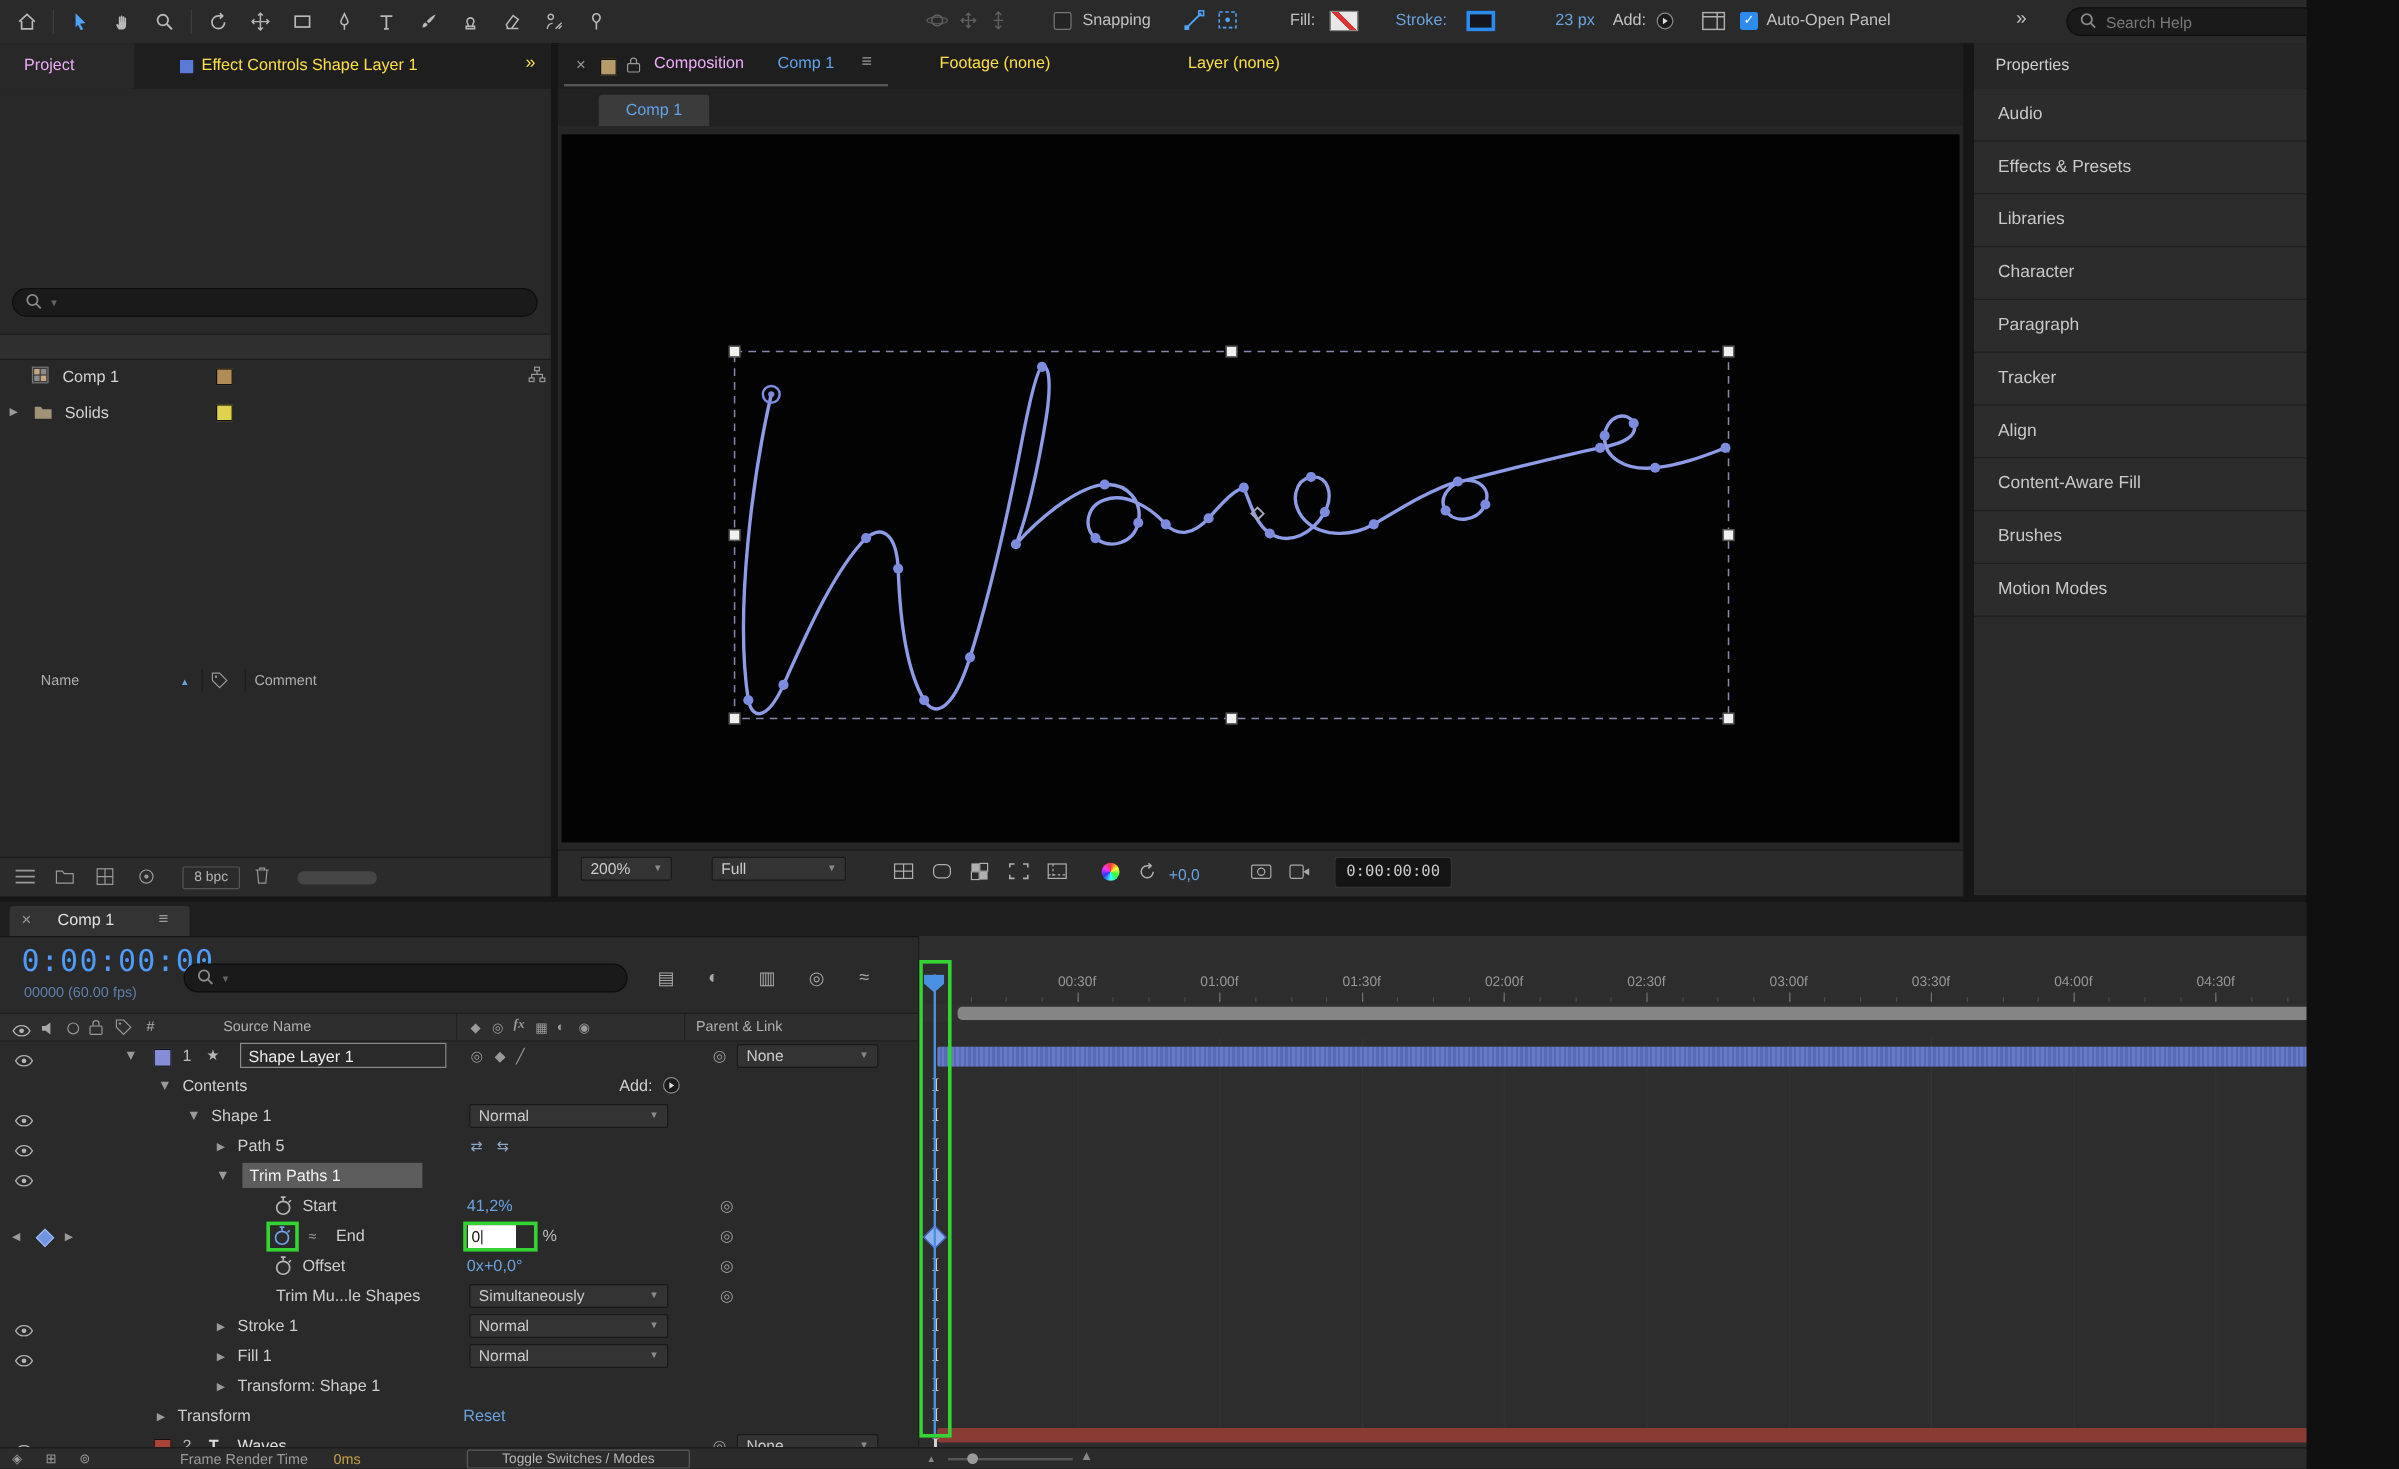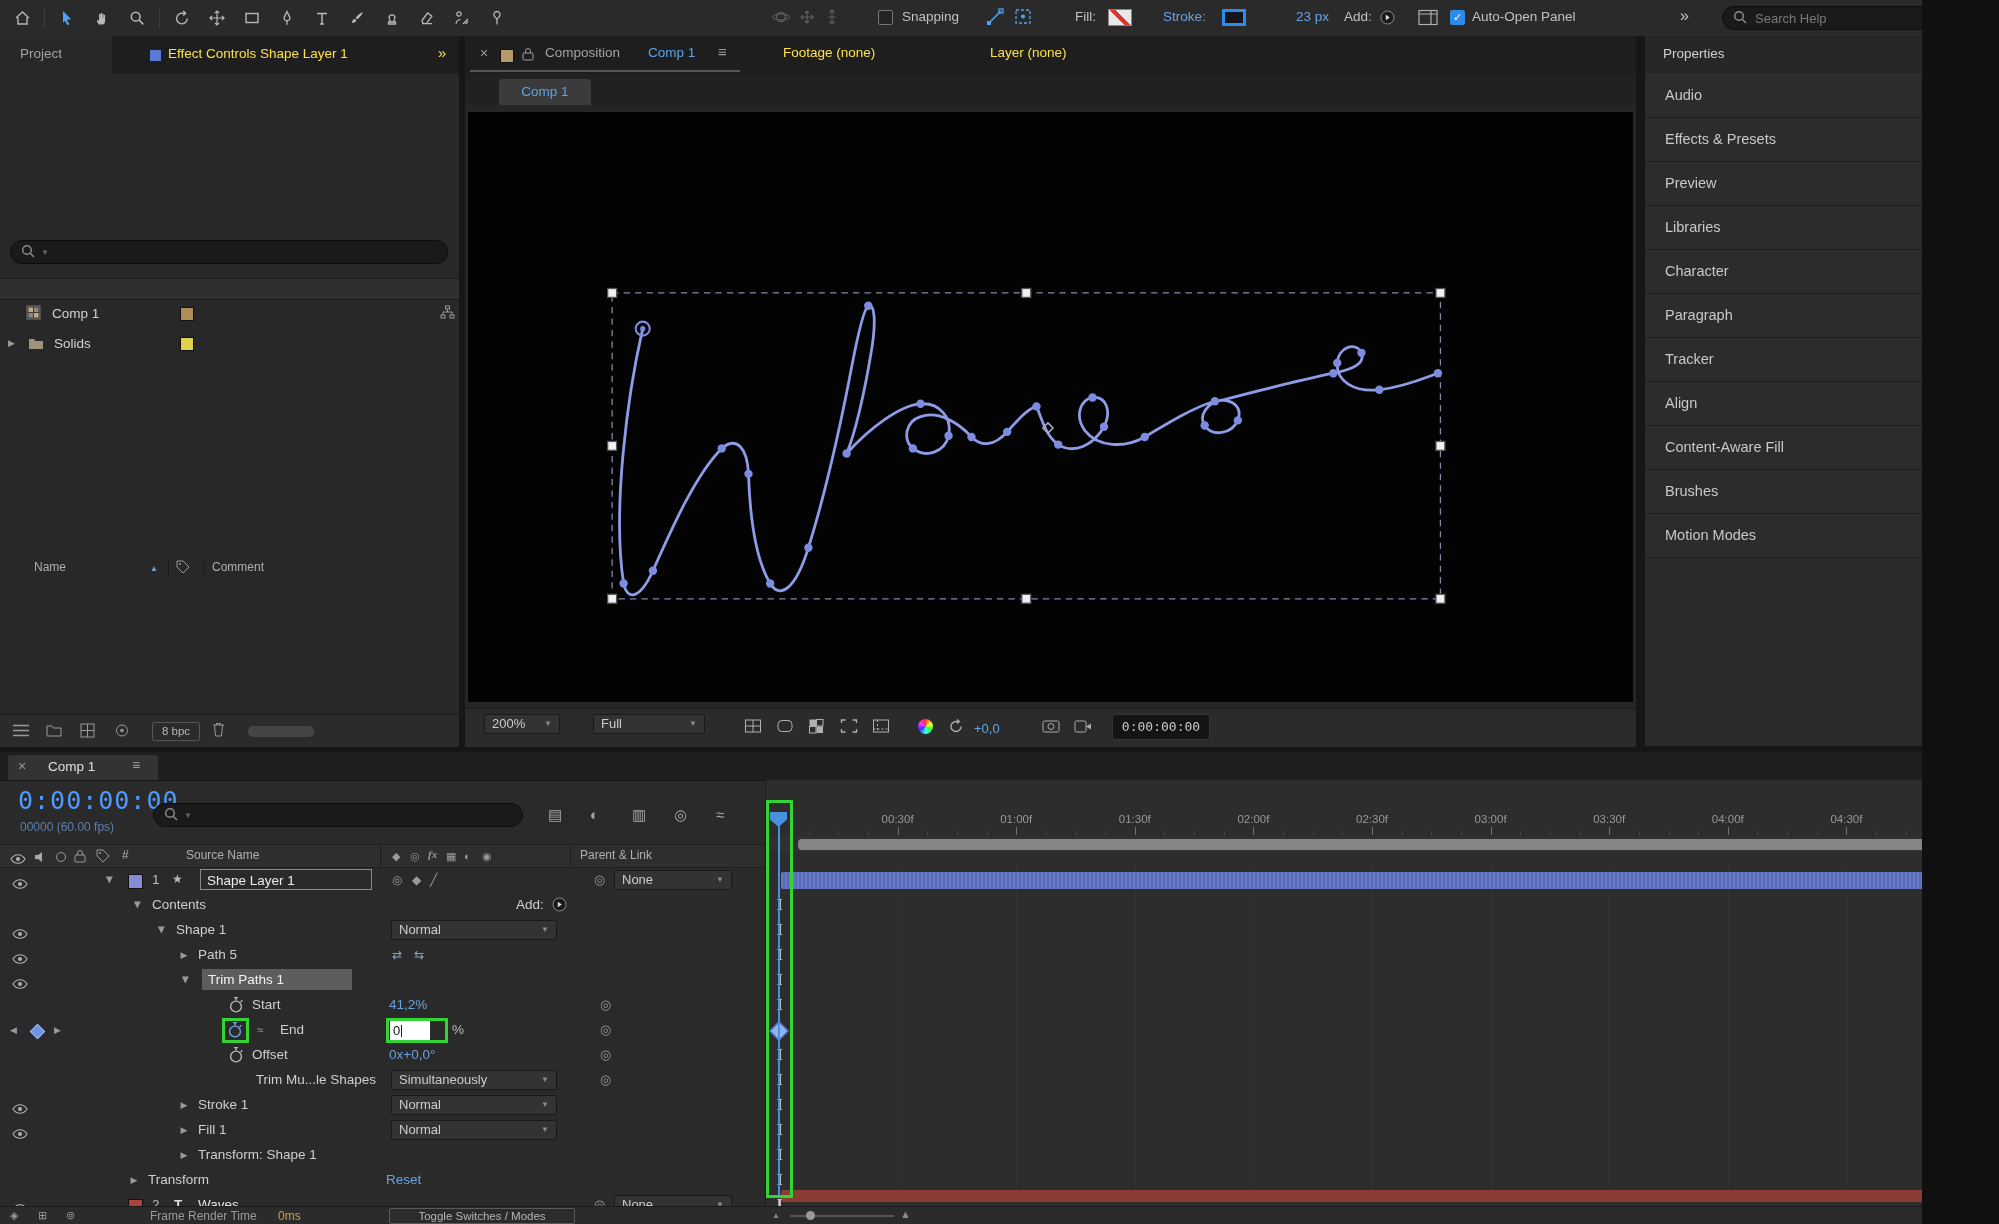--- a/index.html
+++ b/index.html
@@ -15,21 +15,21 @@
   .cb{position:absolute;width:15px;height:15px;border:1px solid #777;border-radius:2px;background:#242424;box-sizing:border-box}
   .cb.on{background:#2d8ceb;border-color:#2d8ceb;color:#fff;font-size:11px;line-height:13px;text-align:center}
   .swatch{position:absolute;width:24px;height:17px;box-sizing:border-box}
   .searchbox{position:absolute;height:24px;background:#1a1a1a;border:1px solid #0d0d0d;border-radius:12px;display:flex;align-items:center;padding:0 10px;gap:6px;box-sizing:border-box}
   .searchbox input{background:transparent;border:0;outline:0;color:#bbb;font-size:13px;width:200px;font-family:"Liberation Sans",sans-serif}
   .searchbox input::placeholder{color:#7a7a7a}
   
   .panelbg{position:absolute;background:#282828}
   .tabstrip{position:absolute;background:#1e1e1e}
   .tablabel{position:absolute;font-size:13.5px;color:#fde047;white-space:nowrap}
-  .tablabel.active{color:#a3a3a3}
+  .tablabel.active{color:#f0abfc}
   
   .pp-header{position:absolute;left:0;top:278px;width:459px;height:20px;background:#2f2f2f;border-top:1px solid #1c1c1c;border-bottom:1px solid #1c1c1c}
   .pp-row-label{position:absolute;font-size:13.5px;color:#d2d2d2;white-space:nowrap}
   .chip2{position:absolute;width:12px;height:12px;border:1px solid #111}
   
   .prop-item{height:43px;line-height:43px;padding-left:20px;border-bottom:1px solid #1e1e1e;background:#2c2c2c;font-size:14.5px;color:#c9c9c9}
   
   .dd{position:absolute;height:20px;background:#333;border:1px solid #191919;border-radius:2px;color:#ccc;font-size:13px;line-height:18px;padding:0 7px;display:flex;justify-content:space-between;align-items:center;box-sizing:border-box}
   .dd .car{color:#8a8a8a;font-size:8px;margin-left:7px}
   
@@ -400,21 +400,20 @@
   <div class="abs" style="left:1112px;top:714px;width:96px;height:24px;background:#141414;border:1px solid #333;border-radius:3px;color:#c9c9c9;font-size:13px;text-align:center;line-height:24px;font-family:'DejaVu Sans Mono',monospace">0:00:00:00</div>
 
   <div class="panelbg" style="left:1645px;top:36px;width:354px;height:710px;background:#2a2a2a"></div>
   <div class="abs" style="left:1645px;top:36px;width:354px;height:38px;background:#272727;border-bottom:1px solid #1e1e1e">
     <span class="abs" style="left:18px;top:10px;font-size:13.5px;color:#d0d0d0">Properties</span>
     <span class="abs" style="left:326px;top:8px;color:#9a9a9a;font-size:15px">≡</span>
   </div>
   <div id="props-list" class="abs" style="left:1645px;top:74px;width:354px">
       <div class="prop-item">Audio</div>
       <div class="prop-item">Effects &amp; Presets</div>
-      <div class="prop-item">Preview</div>
       <div class="prop-item">Libraries</div>
       <div class="prop-item">Character</div>
       <div class="prop-item">Paragraph</div>
       <div class="prop-item">Tracker</div>
       <div class="prop-item">Align</div>
       <div class="prop-item">Content-Aware Fill</div>
       <div class="prop-item">Brushes</div>
       <div class="prop-item">Motion Modes</div>
     </div>
 
@@ -561,21 +560,21 @@
       <div class="row" style="top:175px">
         <span class="swi" style="left:228px"><svg width="16" height="18" viewBox="0 0 16 18">
             <circle cx="8" cy="10.5" r="5.4" fill="none" stroke="#b5b5b5" stroke-width="1.4"></circle>
             <path d="M6 1.6h4M8 1.6v3M12.6 6l1.8-1.8" fill="none" stroke="#b5b5b5" stroke-width="1.4"></path>
           </svg></span>
         <span class="rlabel" style="left:252px;">Offset</span>
         <span class="rlabel bluev" style="left:389px">0x+0,0°</span>
         <span class="spiral" style="left:600px">◎</span>
       </div>
       <div class="row" style="top:200px">
-        <span class="rlabel" style="left:230px;width:146px;text-align:right">Trim Mu...le Shapes</span>
+        <span class="rlabel" style="left:230px;width:146px;text-align:left">Trim Mu...le Shapes</span>
         <span class="dd" style="left:391px;width:166px;top:2px">
           <span>Simultaneously</span>
           <span class="car">▼</span>
         </span>
         <span class="spiral" style="left:600px">◎</span>
       </div>
       <div class="row" style="top:225px">
         <span class="eye"><svg width="16" height="10" viewBox="0 0 16 10">
             <path d="M1 5C3 1.7 5.8.7 8 .7S13 1.7 15 5c-2 3.3-4.8 4.3-7 4.3S3 8.3 1 5z" fill="none" stroke="#b2b2b2" stroke-width="1.1"></path>
             <circle cx="8" cy="5" r="2" fill="#b2b2b2"></circle>

